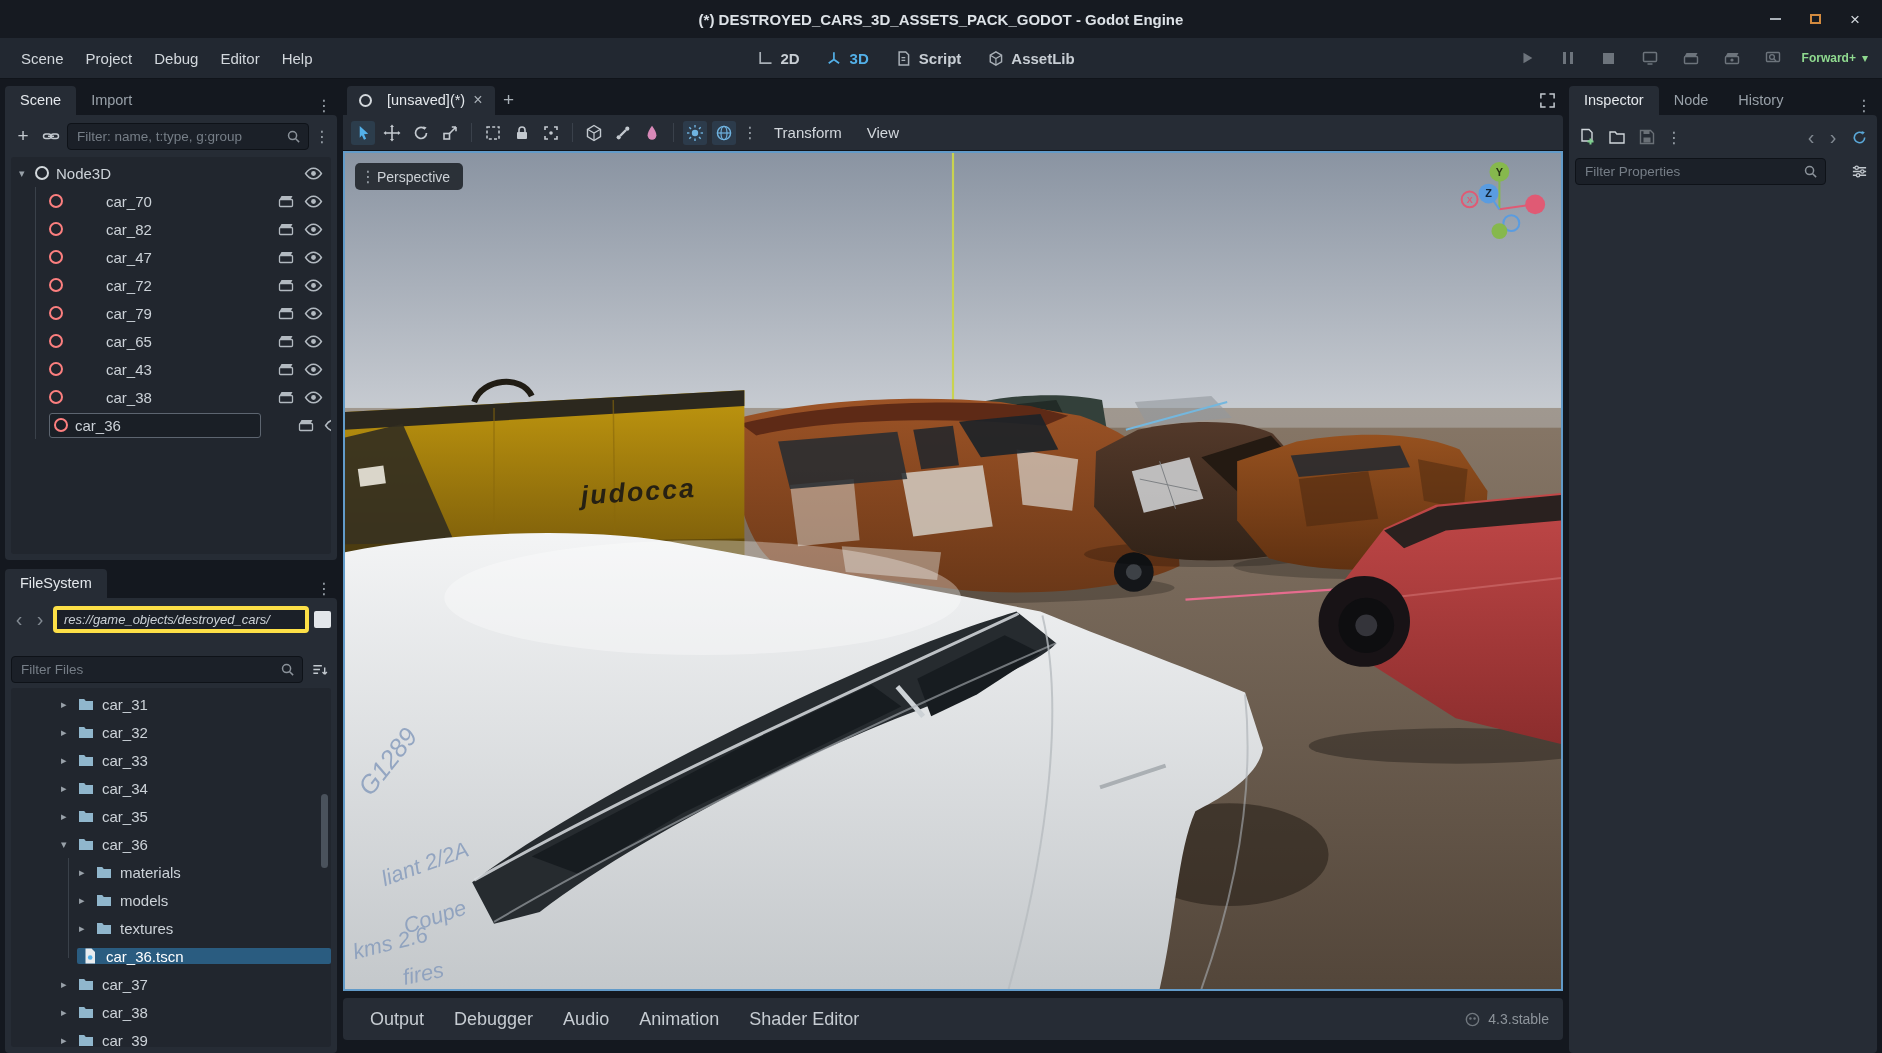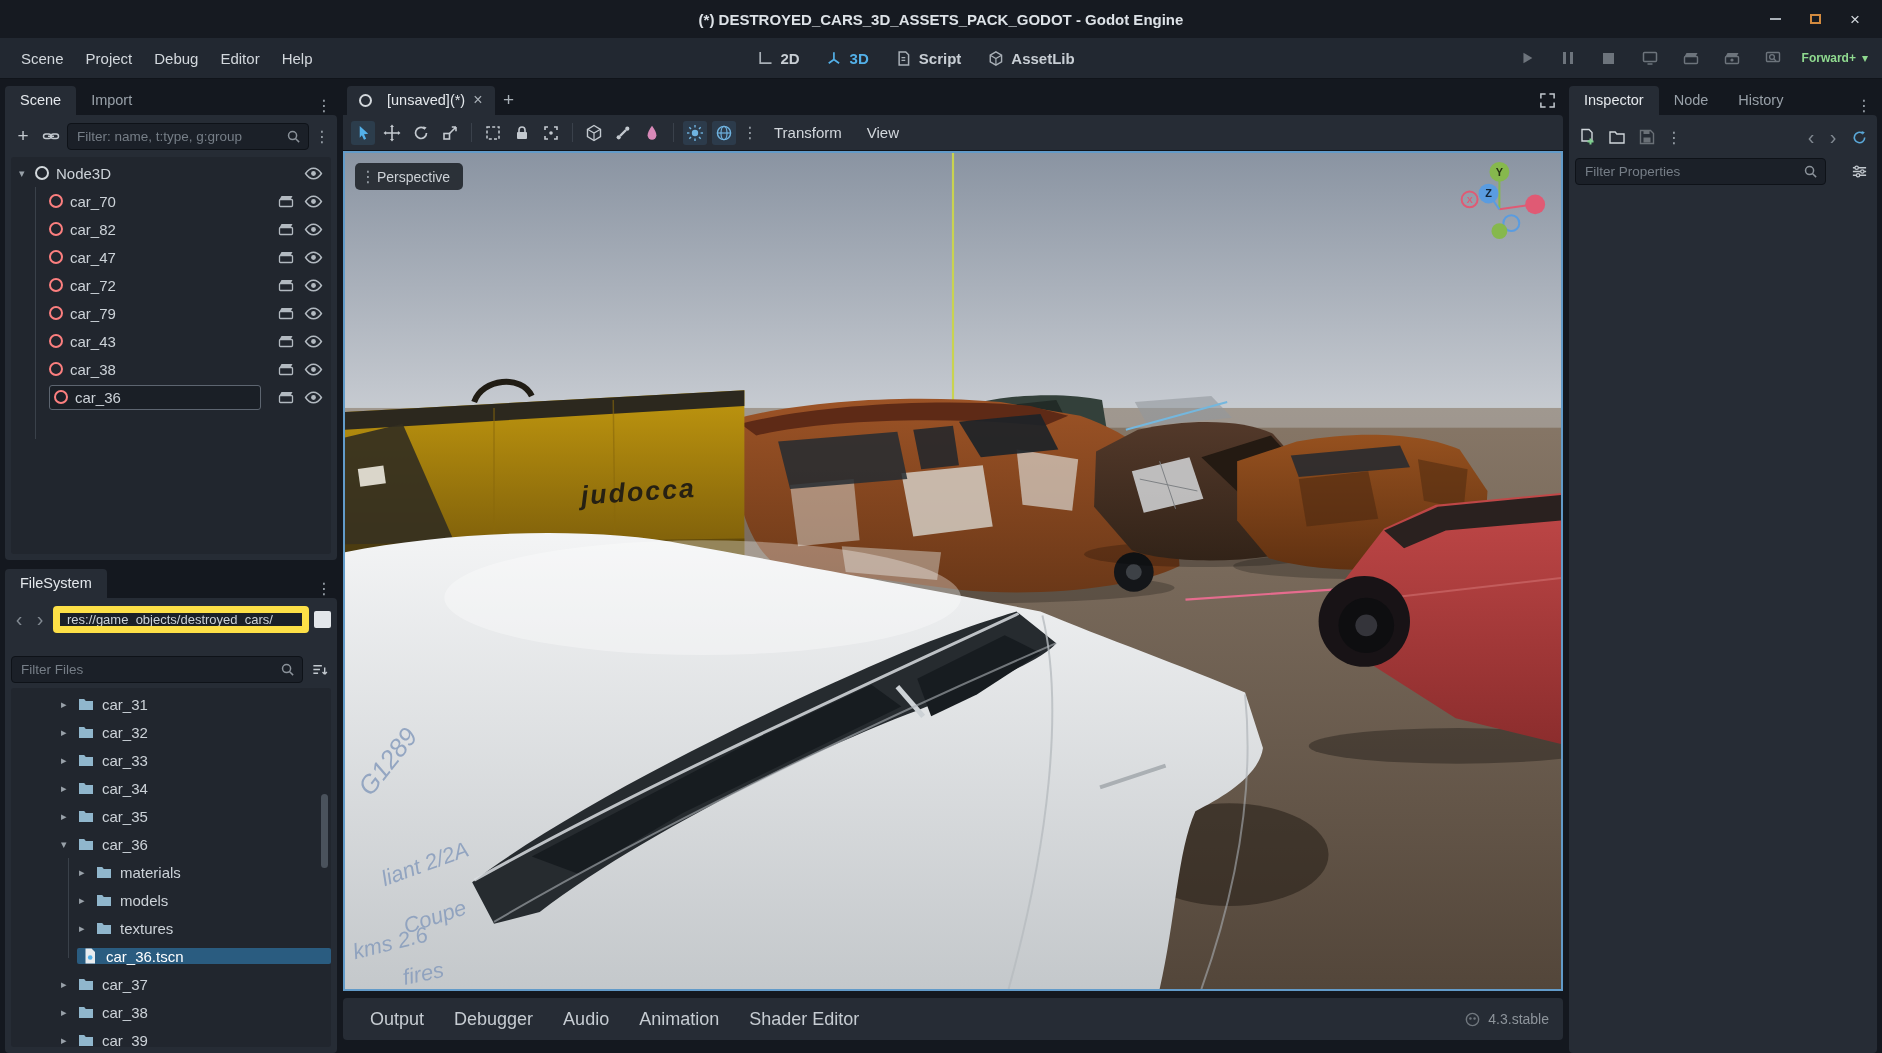--- a/index.html
+++ b/index.html
@@ -62,31 +62,31 @@
 .filter-input{flex:1;display:flex;align-items:center;background:var(--field);border:1px solid #0e1218;border-radius:4px;height:27px;padding:0 7px;gap:6px;min-width:0;}
 .filter-input input{flex:1;min-width:0;background:transparent;border:none;outline:none;color:var(--text);font-size:13.5px;font-family:inherit;}
 .filter-input input::placeholder{color:#767e87;}
 .filter-input svg{flex:none;color:#8b929a;}
 .tree{background:var(--treebg);border-radius:3px;margin-top:6px;flex:1;min-height:0;position:relative;overflow:hidden;padding-top:2px;}
 .trow{display:flex;align-items:center;height:28px;padding:0 8px;cursor:pointer;}
 .trow .arrow{width:16px;font-size:11px;color:#99a1a9;flex:none;}
 .circ{width:14px;height:14px;border:2px solid var(--node-red);border-radius:50%;flex:none;margin-right:7px;}
 .circ.root{border-color:#d3d8dc;}
 .trow .lbl{font-size:15px;color:var(--text);white-space:nowrap;}
-.child{padding-left:38px;}
+.child{padding-left:38px;gap:36px;}
 .rowicons{margin-left:auto;display:flex;gap:9px;align-items:center;color:#b2b9c0;}
 .rowicons svg{cursor:pointer;}
 .editbox{display:flex;align-items:center;border:1px solid #5d6570;background:#1a1f26;border-radius:3px;height:25px;padding:0 8px 0 4px;width:212px;flex:none;}
 .guide{position:absolute;border-left:1px solid #3a414a;}
 
 
 .fs-dock{flex:1;}
 .navrow{display:flex;align-items:center;gap:5px;height:30px;flex:none;}
 .chev{color:#828a92;font-size:20px;width:16px;text-align:center;line-height:1;cursor:pointer;flex:none;}
-.pathfield{flex:1;min-width:0;background:var(--field);border:7px solid #fde047;border-radius:4px;height:27px;color:#ccd2d7;font-size:13px;font-family:inherit;padding:0 7px;outline:none;}
+.pathfield{flex:1;min-width:0;background:var(--field);border:4px solid #fde047;border-radius:4px;height:27px;color:#ccd2d7;font-size:13px;font-family:inherit;padding:0 7px;outline:none;font-style:italic;}
 .sqbtn{width:17px;height:17px;background:#e2e6ea;border-radius:2px;cursor:pointer;flex:none;}
 .fsrow2{display:flex;align-items:center;gap:4px;height:30px;flex:none;margin-top:20px;}
 .fstree{background:var(--treebg);border-radius:3px;margin-top:4px;flex:1;min-height:0;position:relative;overflow:hidden;padding-top:2px;}
 .frow{display:flex;align-items:center;height:28px;font-size:15px;color:var(--text);cursor:pointer;}
 .frow .arrow{width:16px;font-size:11px;color:#99a1a9;flex:none;}
 .d1{padding-left:50px;}
 .d2{padding-left:68px;}
 .ficon{flex:none;margin-right:7px;color:var(--folder-blue);display:inline-flex;}
 .selbg{display:flex;align-items:center;background:var(--selection-blue);height:16px;flex:1;margin-left:66px;padding:0 8px 0 4px;border-radius:2px;color:#fff;}
 .scrollthumb{position:absolute;right:3px;top:106px;width:7px;height:74px;background:#4a525c;border-radius:4px;cursor:pointer;}
@@ -318,20 +318,34 @@
                   </svg>
                   <svg class="svgi" width="19" height="19" viewBox="0 0 18 18">
                     <path d="M1.5 9c2.2-3.4 4.7-5 7.5-5s5.3 1.6 7.5 5c-2.2 3.4-4.7 5-7.5 5S3.7 12.4 1.5 9z" fill="none" stroke="currentColor" stroke-width="1.4"></path>
                     <circle cx="9" cy="9" r="2.3" fill="currentColor"></circle>
                   </svg>
                 </span>
               </div>
             <div class="trow child">
                 <span class="circ"></span>
                 <span class="lbl">car_79</span>
+                <span class="rowicons">
+                  <svg class="svgi" width="18" height="18" viewBox="0 0 18 18">
+                    <rect x="2.5" y="7.5" width="13" height="7" rx="1" fill="none" stroke="currentColor" stroke-width="1.3"></rect>
+                    <path d="M2.5 7.5L4.5 4h11l-2 3.5z" fill="currentColor"></path>
+                  </svg>
+                  <svg class="svgi" width="19" height="19" viewBox="0 0 18 18">
+                    <path d="M1.5 9c2.2-3.4 4.7-5 7.5-5s5.3 1.6 7.5 5c-2.2 3.4-4.7 5-7.5 5S3.7 12.4 1.5 9z" fill="none" stroke="currentColor" stroke-width="1.4"></path>
+                    <circle cx="9" cy="9" r="2.3" fill="currentColor"></circle>
+                  </svg>
+                </span>
+              </div>
+            <div class="trow child">
+                <span class="circ"></span>
+                <span class="lbl">car_65</span>
                 <span class="rowicons">
                   <svg class="svgi" width="18" height="18" viewBox="0 0 18 18">
                     <rect x="2.5" y="7.5" width="13" height="7" rx="1" fill="none" stroke="currentColor" stroke-width="1.3"></rect>
                     <path d="M2.5 7.5L4.5 4h11l-2 3.5z" fill="currentColor"></path>
                   </svg>
                   <svg class="svgi" width="19" height="19" viewBox="0 0 18 18">
                     <path d="M1.5 9c2.2-3.4 4.7-5 7.5-5s5.3 1.6 7.5 5c-2.2 3.4-4.7 5-7.5 5S3.7 12.4 1.5 9z" fill="none" stroke="currentColor" stroke-width="1.4"></path>
                     <circle cx="9" cy="9" r="2.3" fill="currentColor"></circle>
                   </svg>
                 </span>

